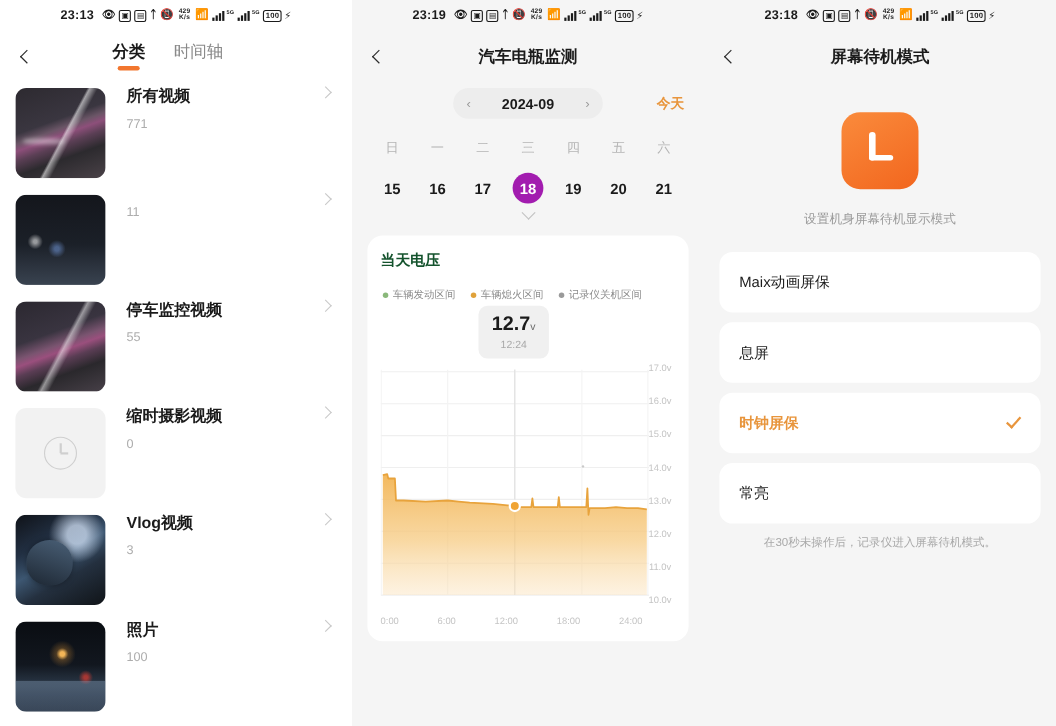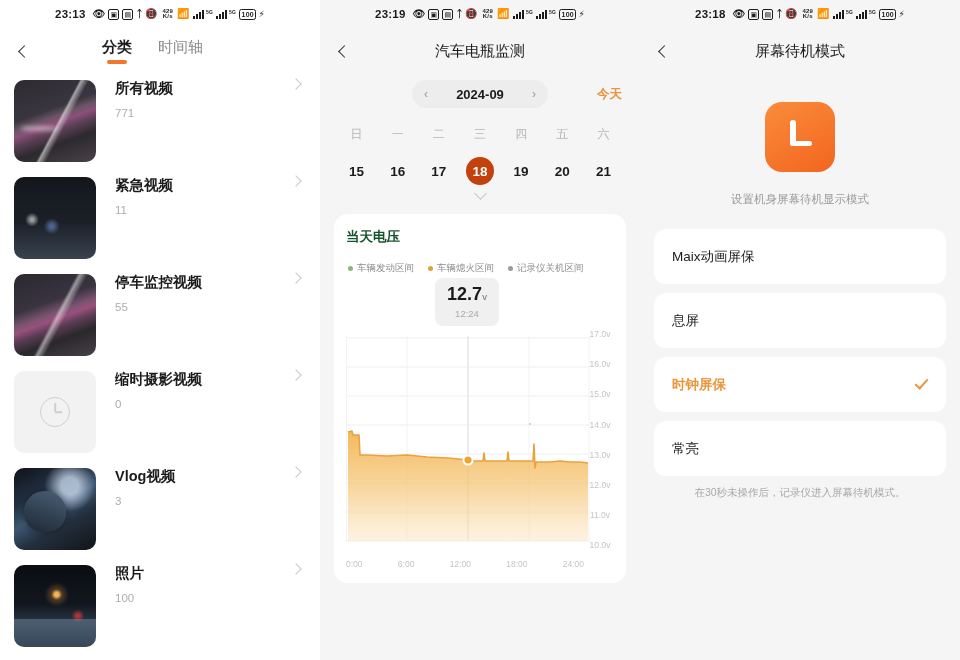--- a/index.html
+++ b/index.html
@@ -43,21 +43,21 @@
   .ic-bolt { font-size:9px; margin-left:-1px; }
 
   
   .navbar { height:46px; display:flex; align-items:center; position:relative; }
   .back-btn { width:46px; height:46px; display:flex; align-items:center;
               justify-content:center; cursor:pointer; }
   .chev-left { width:9px; height:9px; border-left:1.8px solid #2b2b2b;
                border-bottom:1.8px solid #2b2b2b; transform:rotate(45deg);
                margin-left:3px; }
   .nav-title { position:absolute; left:0; right:0; text-align:center;
-               font-size:15px; font-weight:400; color:#1b1b1b; pointer-events:none; }
+               font-size:15px; font-weight:700; color:#1b1b1b; pointer-events:none; }
 
   
   .tabs { display:flex; gap:26px; align-items:center; margin-left:56px; }
   .tab { position:relative; padding-bottom:8px; cursor:pointer; font-size:15px;
          color:#8a8a8a; font-weight:500; }
   .tab.active { color:#1b1b1b; font-weight:700; }
   .tab.active::after { content:""; position:absolute; left:50%; bottom:1px;
     transform:translateX(-50%); width:20px; height:4px; border-radius:2px;
     background:#f2762e; }
 
@@ -118,21 +118,21 @@
                font-weight:600; cursor:pointer; }
   .week-row, .date-row { display:flex; padding:0 16px; }
   .week-row { margin-top:18px; }
   .week-row span { flex:1; text-align:center; font-size:12px; color:#b5b5b5; }
   .date-row { margin-top:14px; }
   .date-cell { flex:1; display:flex; align-items:center; justify-content:center;
                cursor:pointer; }
   .date-num { width:28px; height:28px; border-radius:50%; display:flex;
       align-items:center; justify-content:center; font-size:13.5px;
       font-weight:700; color:#1b1b1b; }
-  .date-num.sel { background:#c2410c; color:#fff; }
+  .date-num.sel { background:#a21caf; color:#fff; }
   .cal-expand { display:flex; justify-content:center; margin-top:8px; cursor:pointer; }
   .chev-down { width:9px; height:9px; border-right:1.6px solid #c2c2c2;
                border-bottom:1.6px solid #c2c2c2; transform:rotate(45deg);
                margin-top:-4px; }
 
   
   .chart-card { margin:16px 14px 0; background:#fff; border-radius:14px;
                 padding:14px 12px 10px; height:369px; position:relative; }
   .chart-title { font-size:13.5px; font-weight:700; color:#14532d; }
   .legend { display:flex; gap:14px; margin-top:16px; padding-left:2px; }
@@ -224,21 +224,20 @@
         <div class="mi-text">
           <div class="mi-title">所有视频</div>
           <div class="mi-count">771</div>
         </div>
         <span class="chev-right"></span>
       </div>
 
       <div class="media-item">
         <div class="thumb t2"></div>
         <div class="mi-text">
-          <div class="mi-title">紧急视频</div>
           <div class="mi-count">11</div>
         </div>
         <span class="chev-right"></span>
       </div>
 
       <div class="media-item">
         <div class="thumb t3"></div>
         <div class="mi-text">
           <div class="mi-title">停车监控视频</div>
           <div class="mi-count">55</div>

